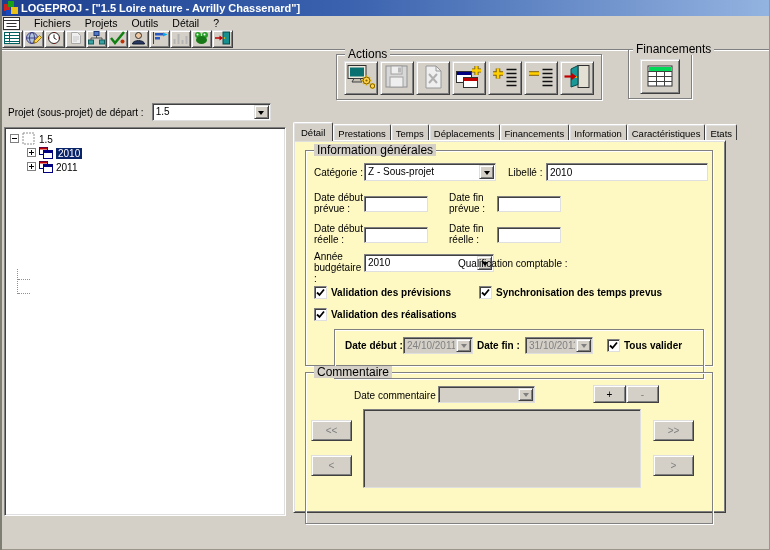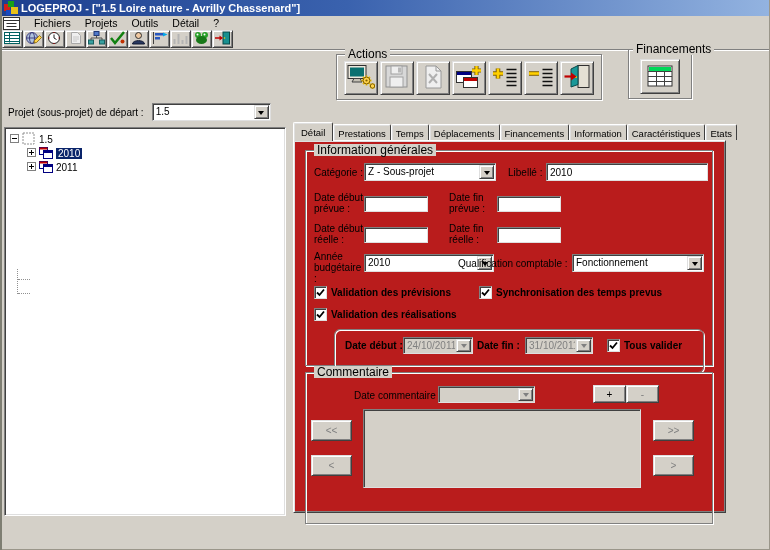--- a/index.html
+++ b/index.html
@@ -73,21 +73,21 @@
   .action-btn { width:34px; height:34px; padding:0; }
 
   
   .tabs-row { position:absolute; left:293px; top:122px; height:19px; display:flex;
               align-items:flex-end; z-index:5; }
   .tab { height:16px; margin-bottom:1px; padding:1px 4px 0; font-size:9.5px; background:#d4d0c8;
          border:1px solid #404040; border-bottom:none; border-top-color:#fff; border-left-color:#fff;
          box-shadow: inset 1px 1px 0 #dfdfdf; border-radius:2px 2px 0 0;
          display:flex; align-items:center; white-space:nowrap; cursor:default; }
   .tab.active { height:19px; margin-bottom:0; padding:1px 7px 0; position:relative; z-index:6; }
-  .tab-panel { position:absolute; left:293px; top:140px; width:433px; height:373px; background:#b91c1c;
+  .tab-panel { position:absolute; left:293px; top:140px; width:433px; height:373px; background:#fef9c3;
                border:1px solid; border-color:#fff #404040 #404040 #fff;
                box-shadow: inset 1px 1px 0 #dfdfdf, inset -1px -1px 0 #808080; z-index:1; }
   .innerbox { position:absolute; border:1px solid #808080;
               box-shadow: inset 1px 1px 0 #fff, 1px 1px 0 #fff; }
   .nav-btn { position:absolute; width:41px; height:21px; }
   .pm-btn { position:absolute; width:33px; height:18px; }
   .comment-area { position:absolute; left:57px; top:36px; width:278px; height:79px;
                   background:#d4d0c8; border:1px solid; border-color:#808080 #dfdfdf #dfdfdf #808080;
                   box-shadow: inset 1px 1px 0 #404040; resize:none; outline:none; }
 </style>
@@ -370,47 +370,41 @@
       <input class="field text" style="left: 191px; top: 76px; width: 64px; height: 16px;" value="">
 
       <span class="form-label" style="left:8px; top:100px; width:52px;">Année budgétaire :</span>
       <div class="combo" style="left:58px; top:103px; width:130px; height:18px;">
         <span class="combo-value">2010</span>
         <span class="combo-btn">
             <i class="arr"></i>
           </span>
       </div>
       <span class="form-label" style="left:152px; top:107px; white-space:nowrap;">Qualification comptable :</span>
-      <div class="combo" style="left:266px; top:103px; width:132px; height:18px;">
-        <span class="combo-value">Fonctionnement</span>
-        <span class="combo-btn">
-            <i class="arr"></i>
-          </span>
-      </div>
 
       <span class="checkbox" style="left:8px; top:135px;">
           <svg width="9" height="9" viewBox="0 0 9 9">
             <path d="M1 4.5l2.5 2.5L8 1.5" fill="none" stroke="#000" stroke-width="1.8"></path>
           </svg>
         </span>
       <span class="cb-label" style="left:25px; top:136px;">Validation des prévisions</span>
       <span class="checkbox" style="left:173px; top:135px;">
           <svg width="9" height="9" viewBox="0 0 9 9">
             <path d="M1 4.5l2.5 2.5L8 1.5" fill="none" stroke="#000" stroke-width="1.8"></path>
           </svg>
         </span>
       <span class="cb-label" style="left:190px; top:136px;">Synchronisation des temps prevus</span>
       <span class="checkbox" style="left:8px; top:157px;">
           <svg width="9" height="9" viewBox="0 0 9 9">
             <path d="M1 4.5l2.5 2.5L8 1.5" fill="none" stroke="#000" stroke-width="1.8"></path>
           </svg>
         </span>
       <span class="cb-label" style="left:25px; top:158px;">Validation des réalisations</span>
 
-      <div class="innerbox" style="left:28px; top:178px; width:370px; height:44px;border-radius:6px;">
+      <div class="innerbox" style="left:28px; top:178px; width:370px; height:50px;">
         <span class="form-label bold" style="left:10px; top:10px;">Date début :</span>
         <div class="combo dis" style="left:68px; top:7px; width:70px; height:17px;">
           <span class="combo-value">24/10/2011</span>
           <span class="combo-btn">
               <i class="arr"></i>
             </span>
         </div>
         <span class="form-label bold" style="left:142px; top:10px;">Date fin :</span>
         <div class="combo dis" style="left:190px; top:7px; width:68px; height:17px;">
           <span class="combo-value">31/10/2011</span>

